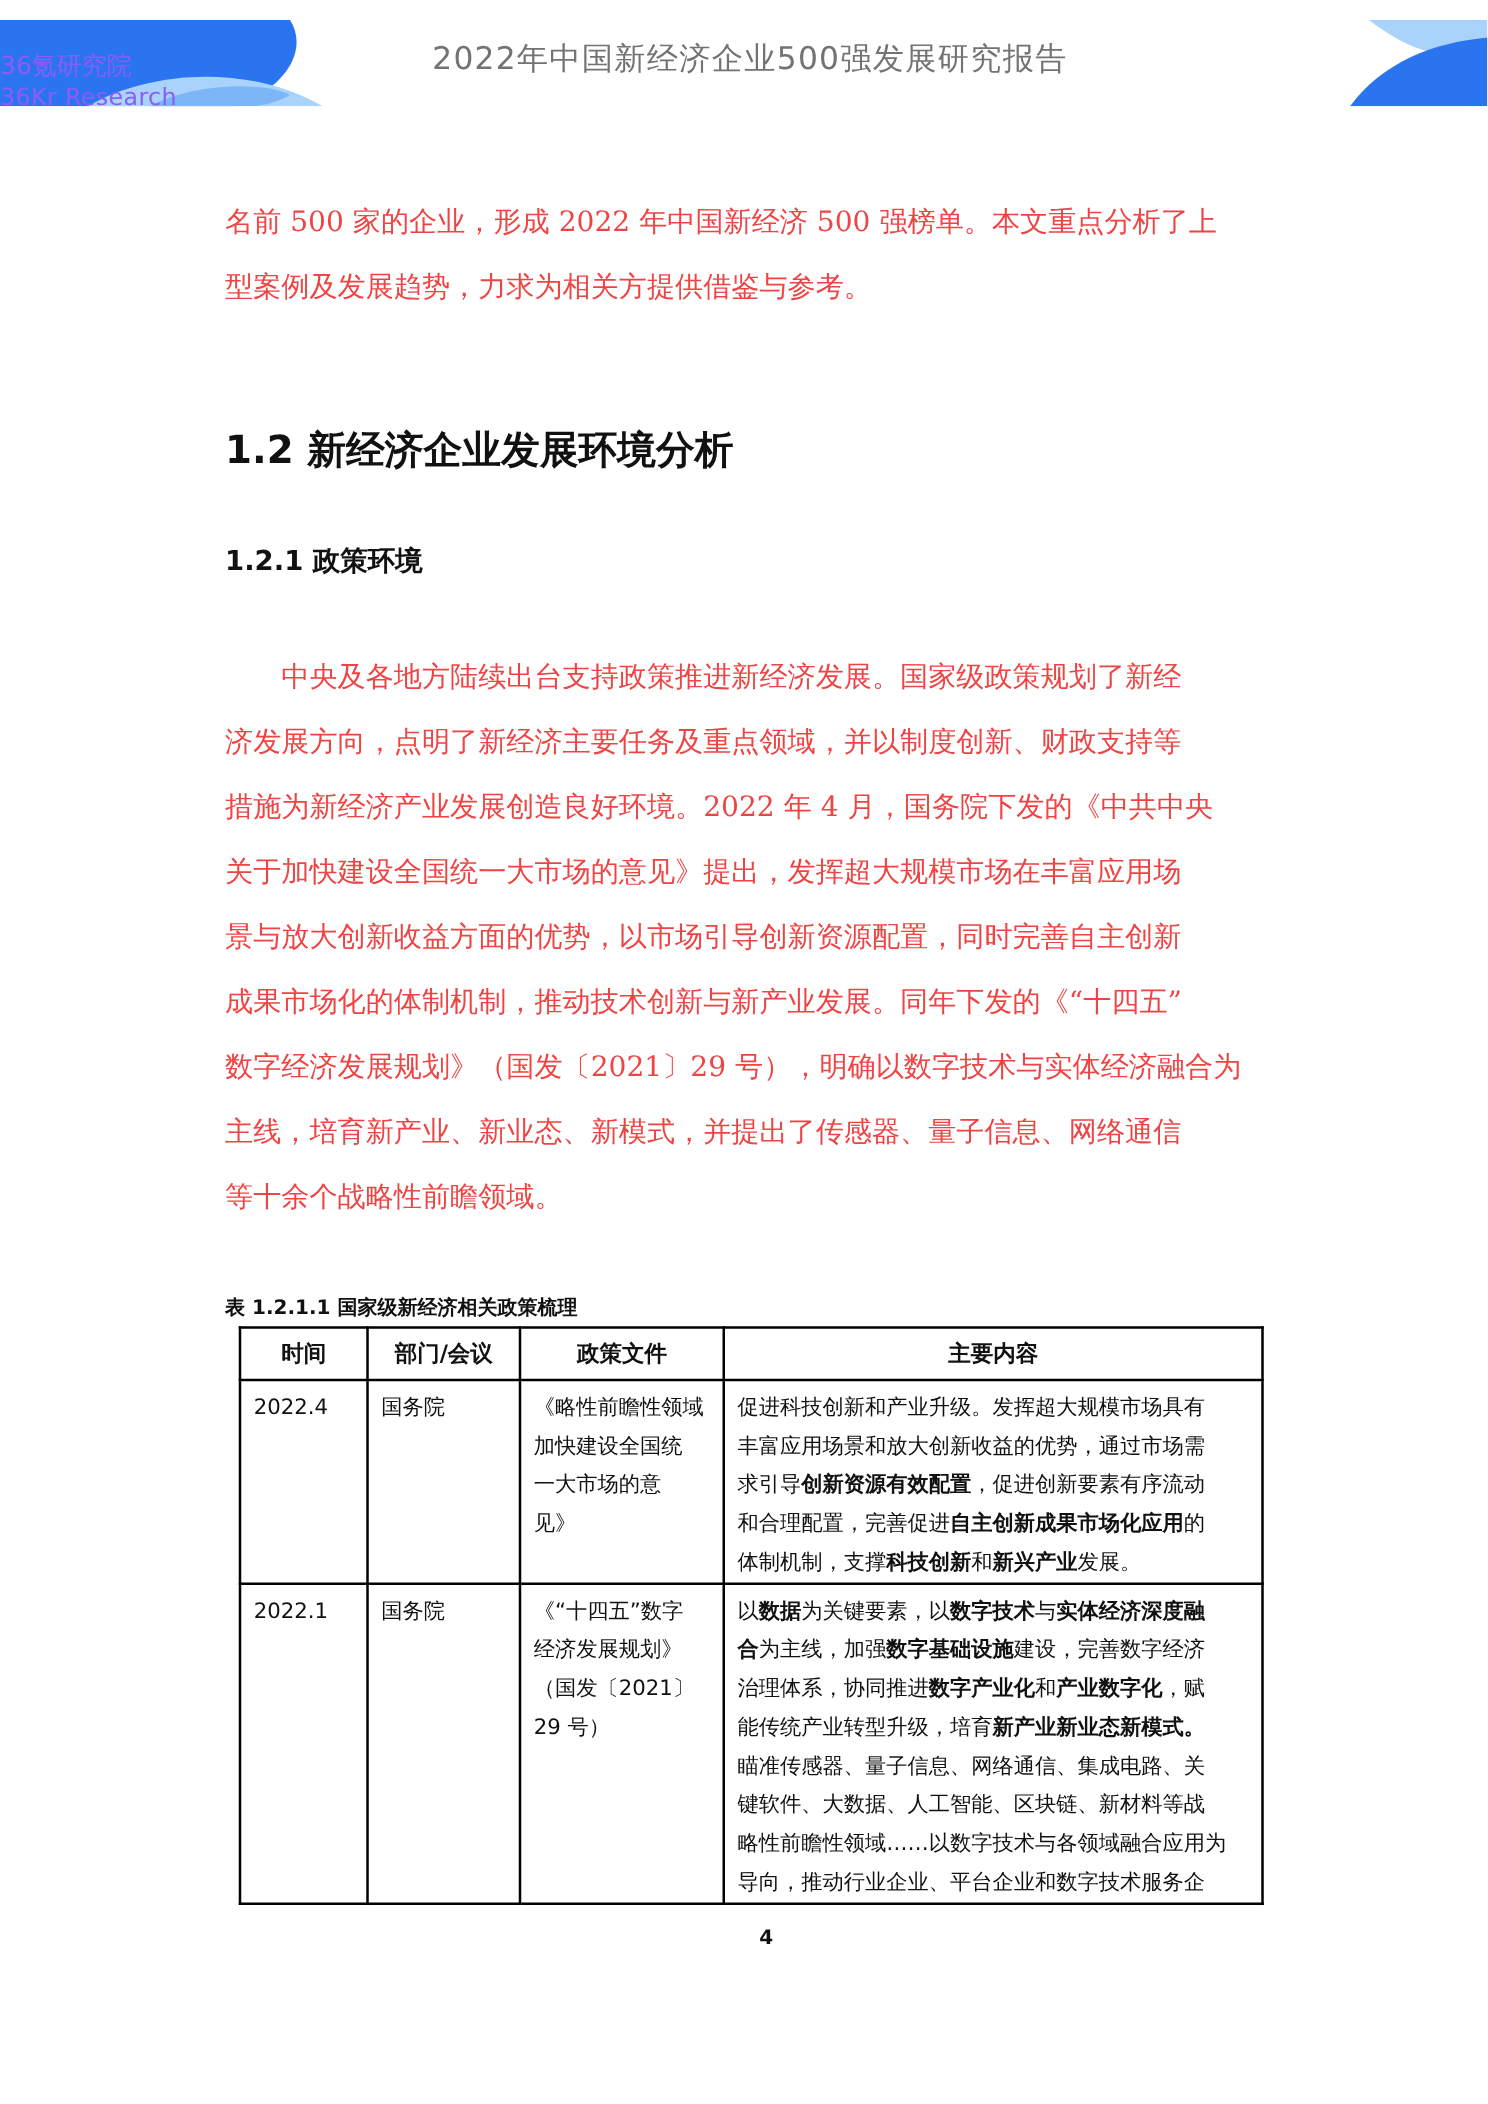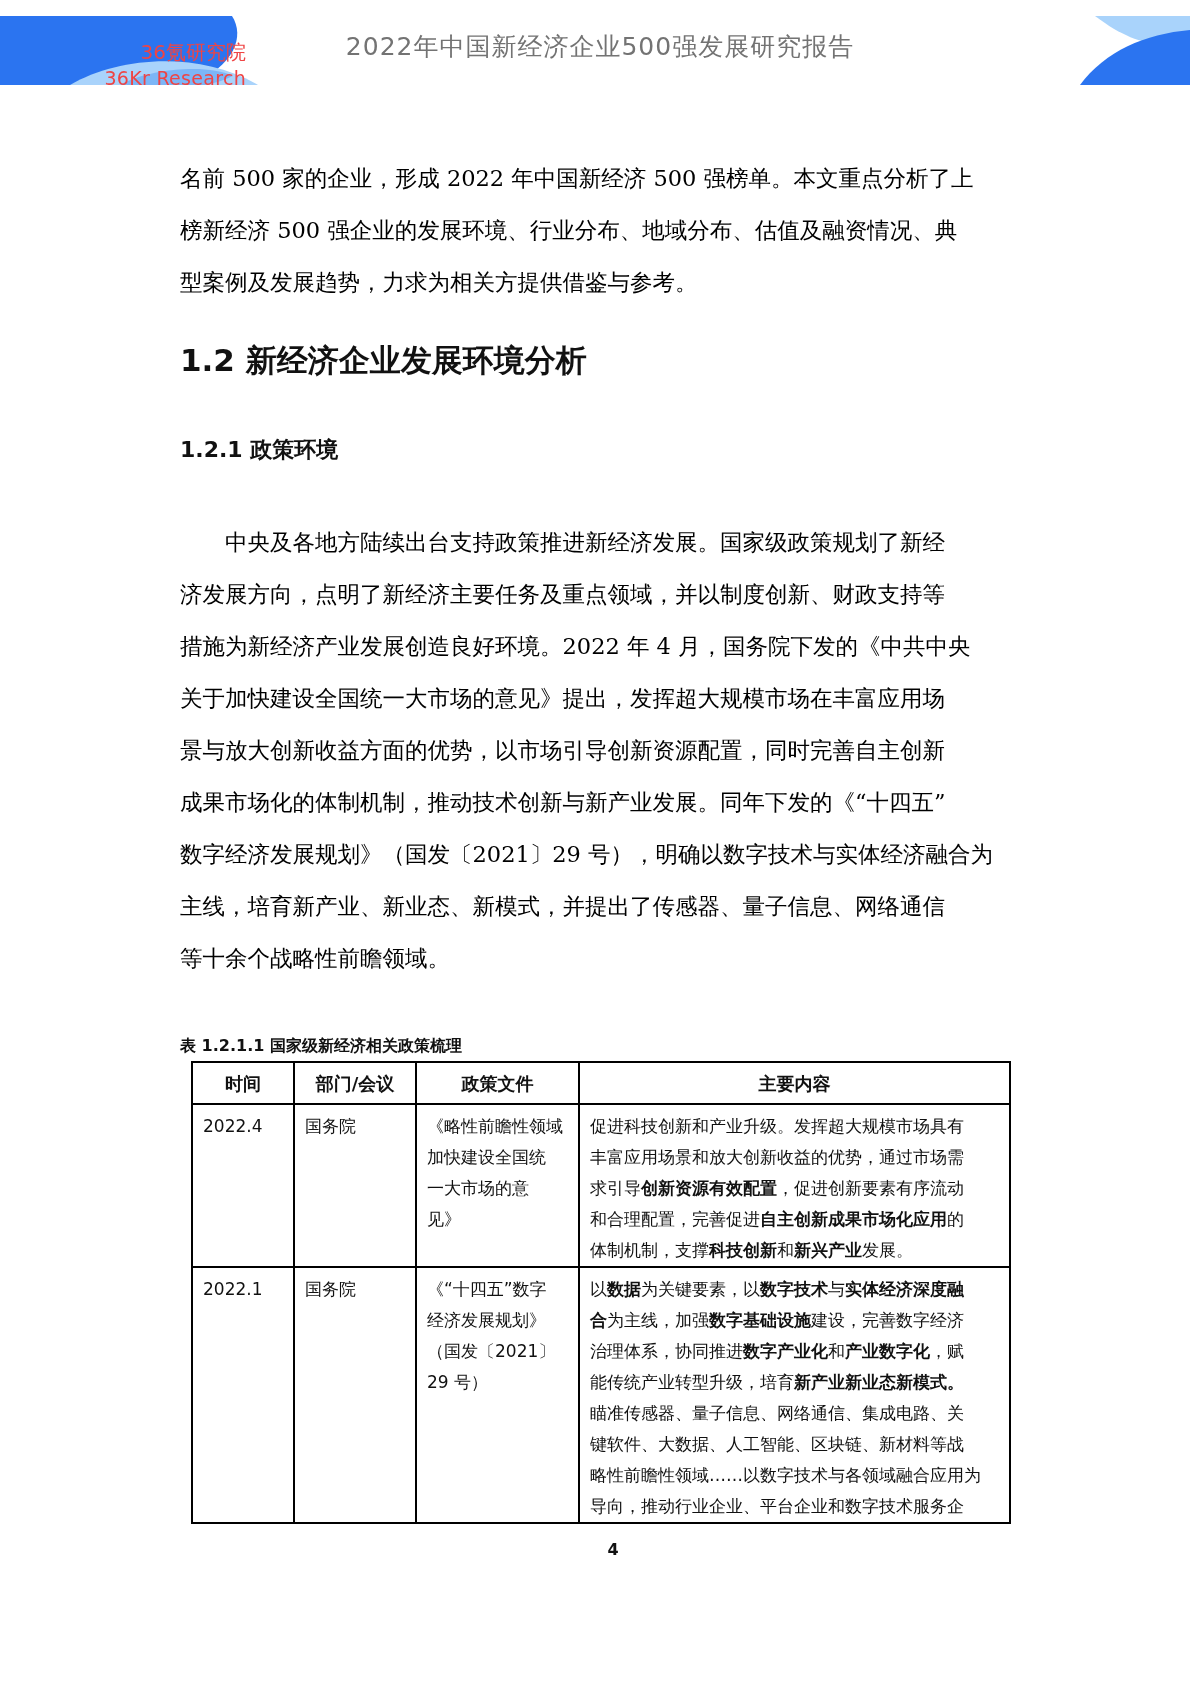--- a/index.html
+++ b/index.html
@@ -2,30 +2,30 @@
 <html><head>
 <meta charset="utf-8">
 <style>
   html, body { margin: 0; padding: 0; background: #ffffff; }
   body { width: 1190px; height: 1683px; position: relative; overflow: hidden;
          font-family: "DejaVu Sans", "Liberation Sans", sans-serif; color: #111; }
 
   
   .hdr-logo { position: absolute; left: 0; top: 16px; width: 260px; height: 69px; }
   .hdr-logo svg { position: absolute; left: 0; top: 0; }
-  .logo-text { position: absolute; left: 0; width: 210px; text-align: right; color: #ef4444; padding-left: 36px; }
+  .logo-text { position: absolute; left: 0; width: 210px; text-align: left; color: #8b5cf6; }
   .logo-cn { top: 24px; font-size: 20px; line-height: 24px; }
   .logo-en { top: 50px; font-size: 19px; line-height: 24px; letter-spacing: 0.3px; }
   .hdr-title { position: absolute; left: 300px; top: 30px; width: 600px; text-align: center;
                font-size: 25px; color: #737373; letter-spacing: 1px; line-height: 34px; }
   .hdr-deco { position: absolute; right: 0; top: 16px; width: 140px; height: 69px; }
 
   
   .para { position: absolute; left: 180px; width: 830px; font-size: 22.5px; line-height: 52px;
-          font-family: "DejaVu Serif", "Liberation Serif", serif; color: #000000; text-align: justify; }
+          font-family: "DejaVu Serif", "Liberation Serif", serif; color: #ef4444; text-align: justify; }
   .para .ln { display: block; height: 52px; white-space: nowrap; }
   .h2 { position: absolute; left: 180px; top: 338px; font-size: 31px; font-weight: bold; line-height: 44px; }
   .h3 { position: absolute; left: 180px; top: 434px; font-size: 22px; font-weight: bold; line-height: 32px; }
 
   .caption { position: absolute; left: 180px; top: 1034px; font-size: 16px; font-weight: bold; line-height: 24px; }
 
   
   .tbl { position: absolute; left: 191px; top: 1061px; width: 818px; border-collapse: collapse;
          font-size: 17px; line-height: 31px; table-layout: fixed; }
   .tbl th, .tbl td { border: 2px solid #000; vertical-align: top; padding: 0 10px; }
@@ -55,21 +55,20 @@
 <div class="hdr-title">2022年中国新经济企业500强发展研究报告</div>
 <div class="hdr-deco">
   <svg width="140" height="69" viewBox="0 0 140 69">
     <path d="M45 0 H140 V22 C110 32 85 30 45 0 Z" fill="#a9d3fb"></path>
     <path d="M30 69 C55 35 95 18 140 14 V69 Z" fill="#2b74f0"></path>
   </svg>
 </div>
 
 <div class="para" style="top:152px;">
   <span class="ln">名前 500 家的企业，形成 2022 年中国新经济 500 强榜单。本文重点分析了上</span>
-  <span class="ln">榜新经济 500 强企业的发展环境、行业分布、地域分布、估值及融资情况、典</span>
   <span class="ln">型案例及发展趋势，力求为相关方提供借鉴与参考。</span>
 </div>
 
 <div class="h2">1.2 新经济企业发展环境分析</div>
 <div class="h3">1.2.1 政策环境</div>
 
 <div class="para" style="top:516px;">
   <span class="ln">　　中央及各地方陆续出台支持政策推进新经济发展。国家级政策规划了新经</span>
   <span class="ln">济发展方向，点明了新经济主要任务及重点领域，并以制度创新、财政支持等</span>
   <span class="ln">措施为新经济产业发展创造良好环境。2022 年 4 月，国务院下发的《中共中央</span>

